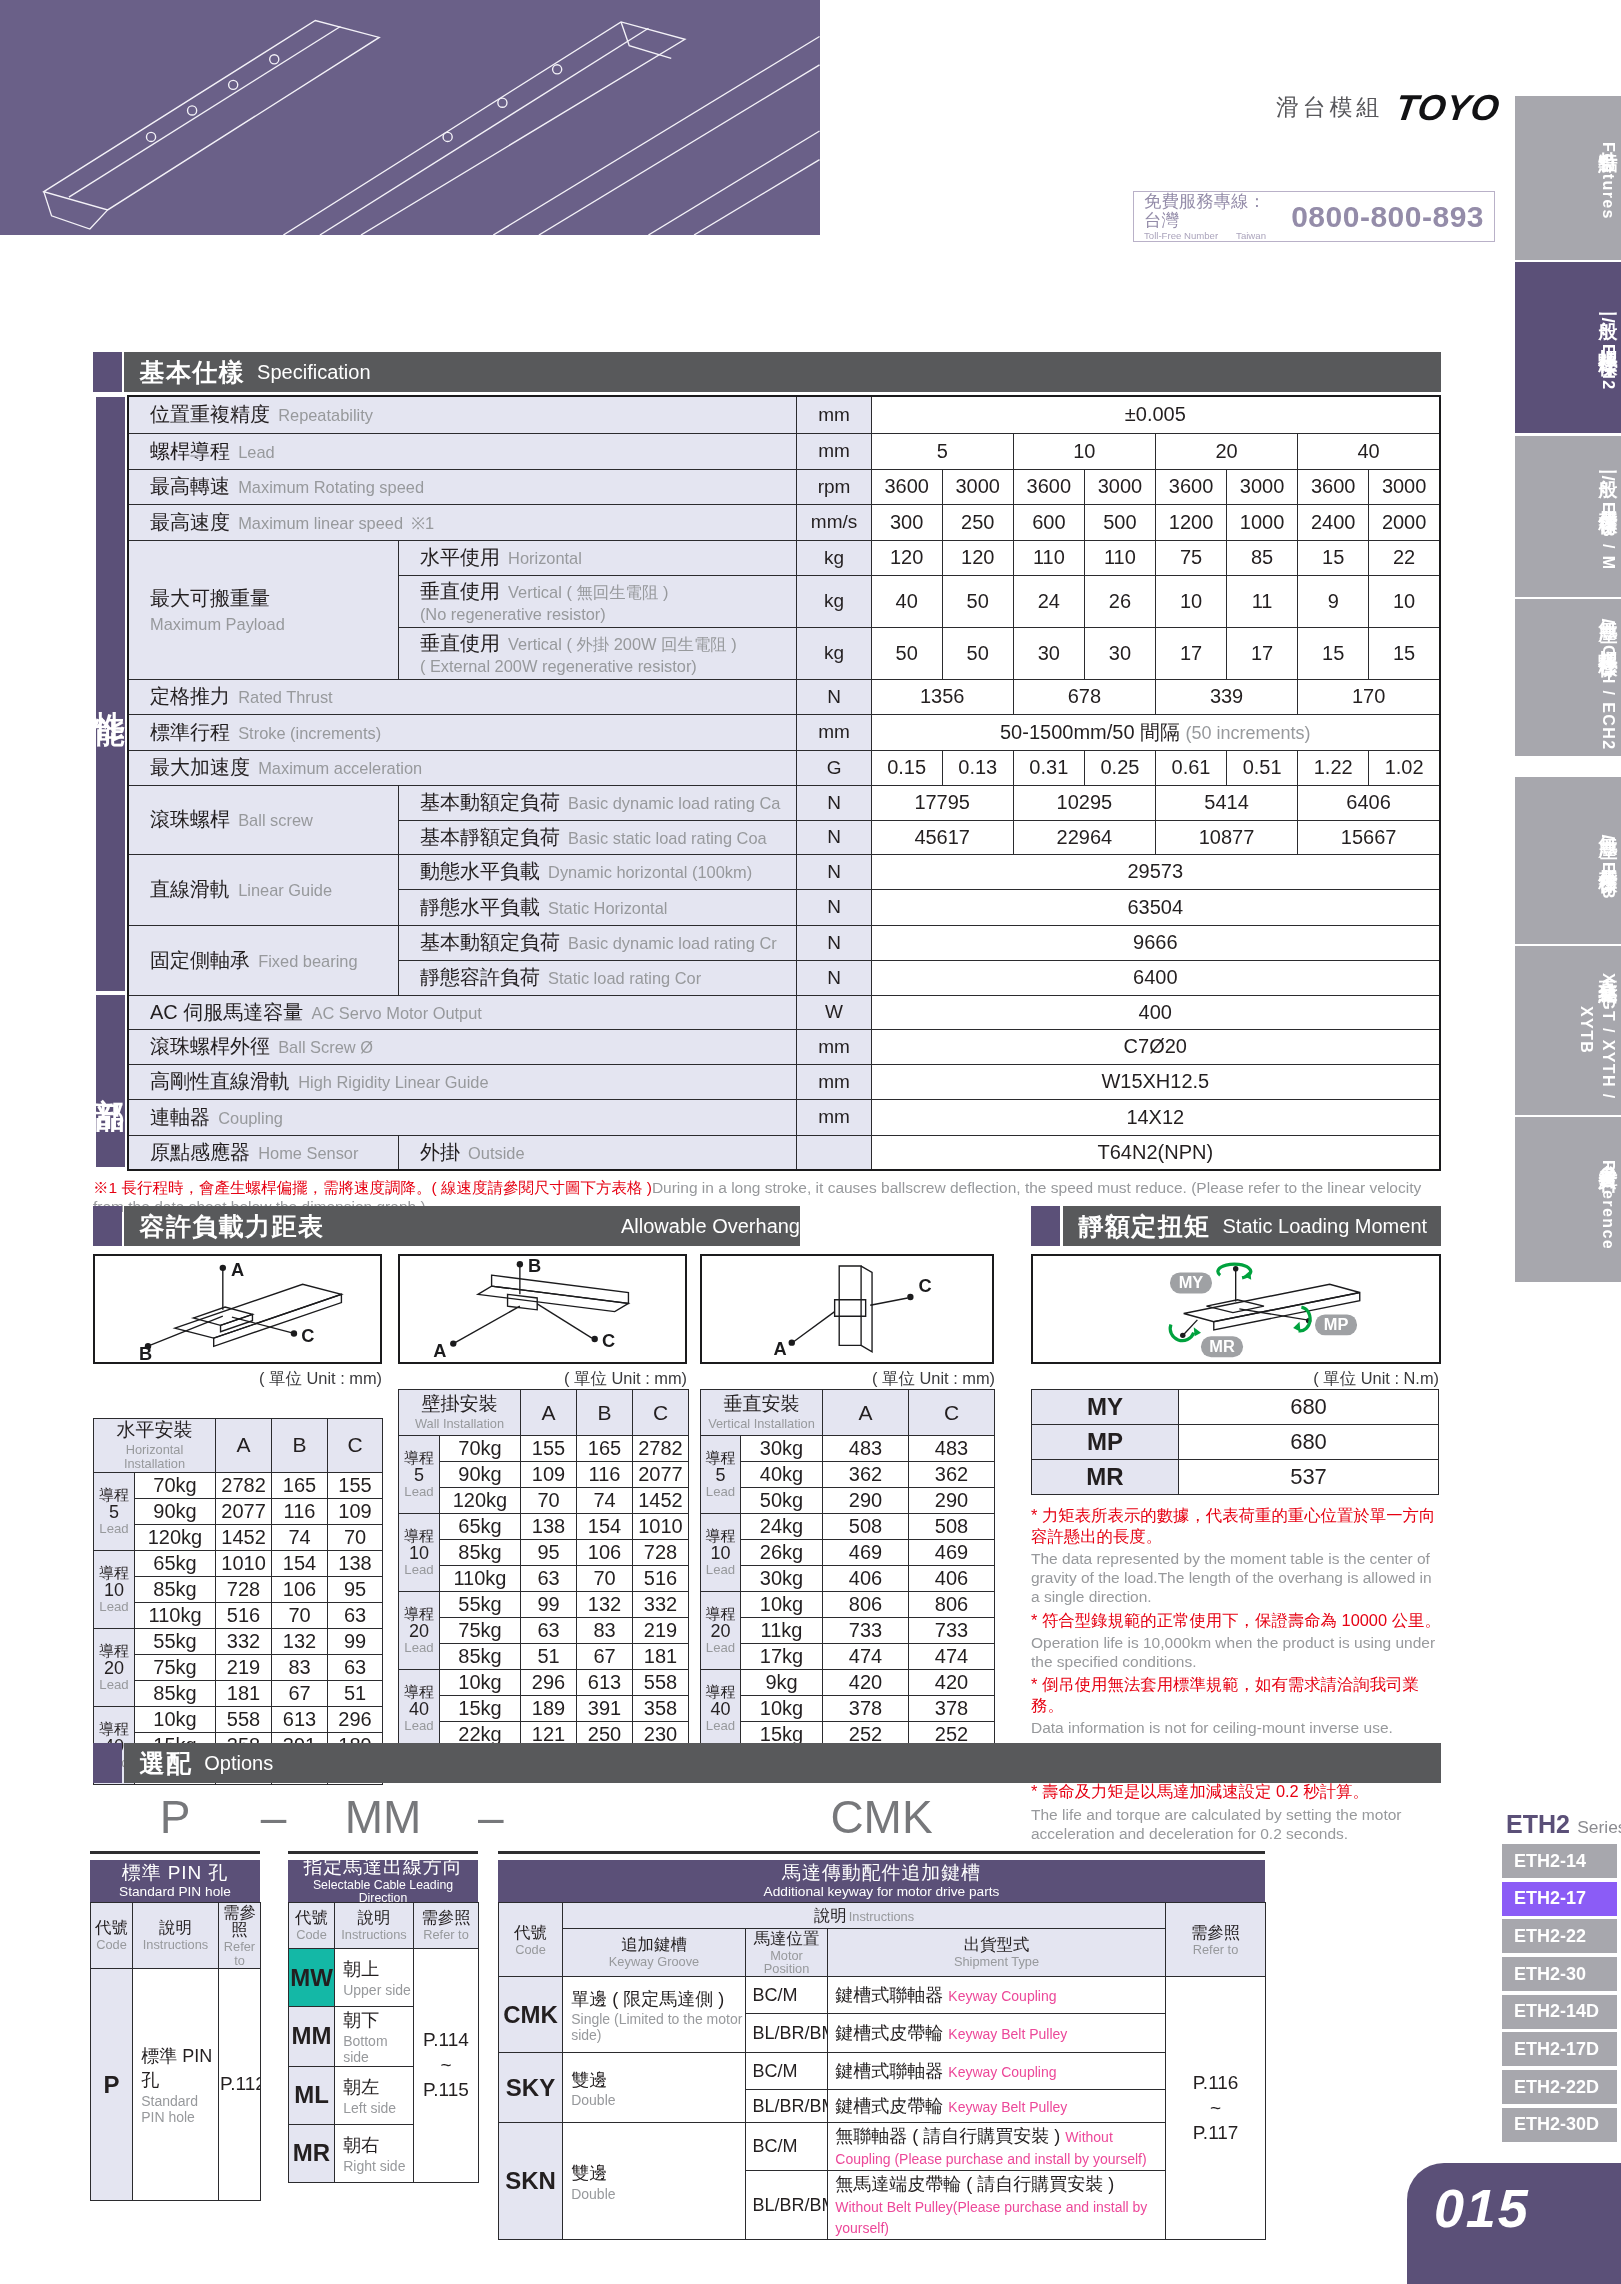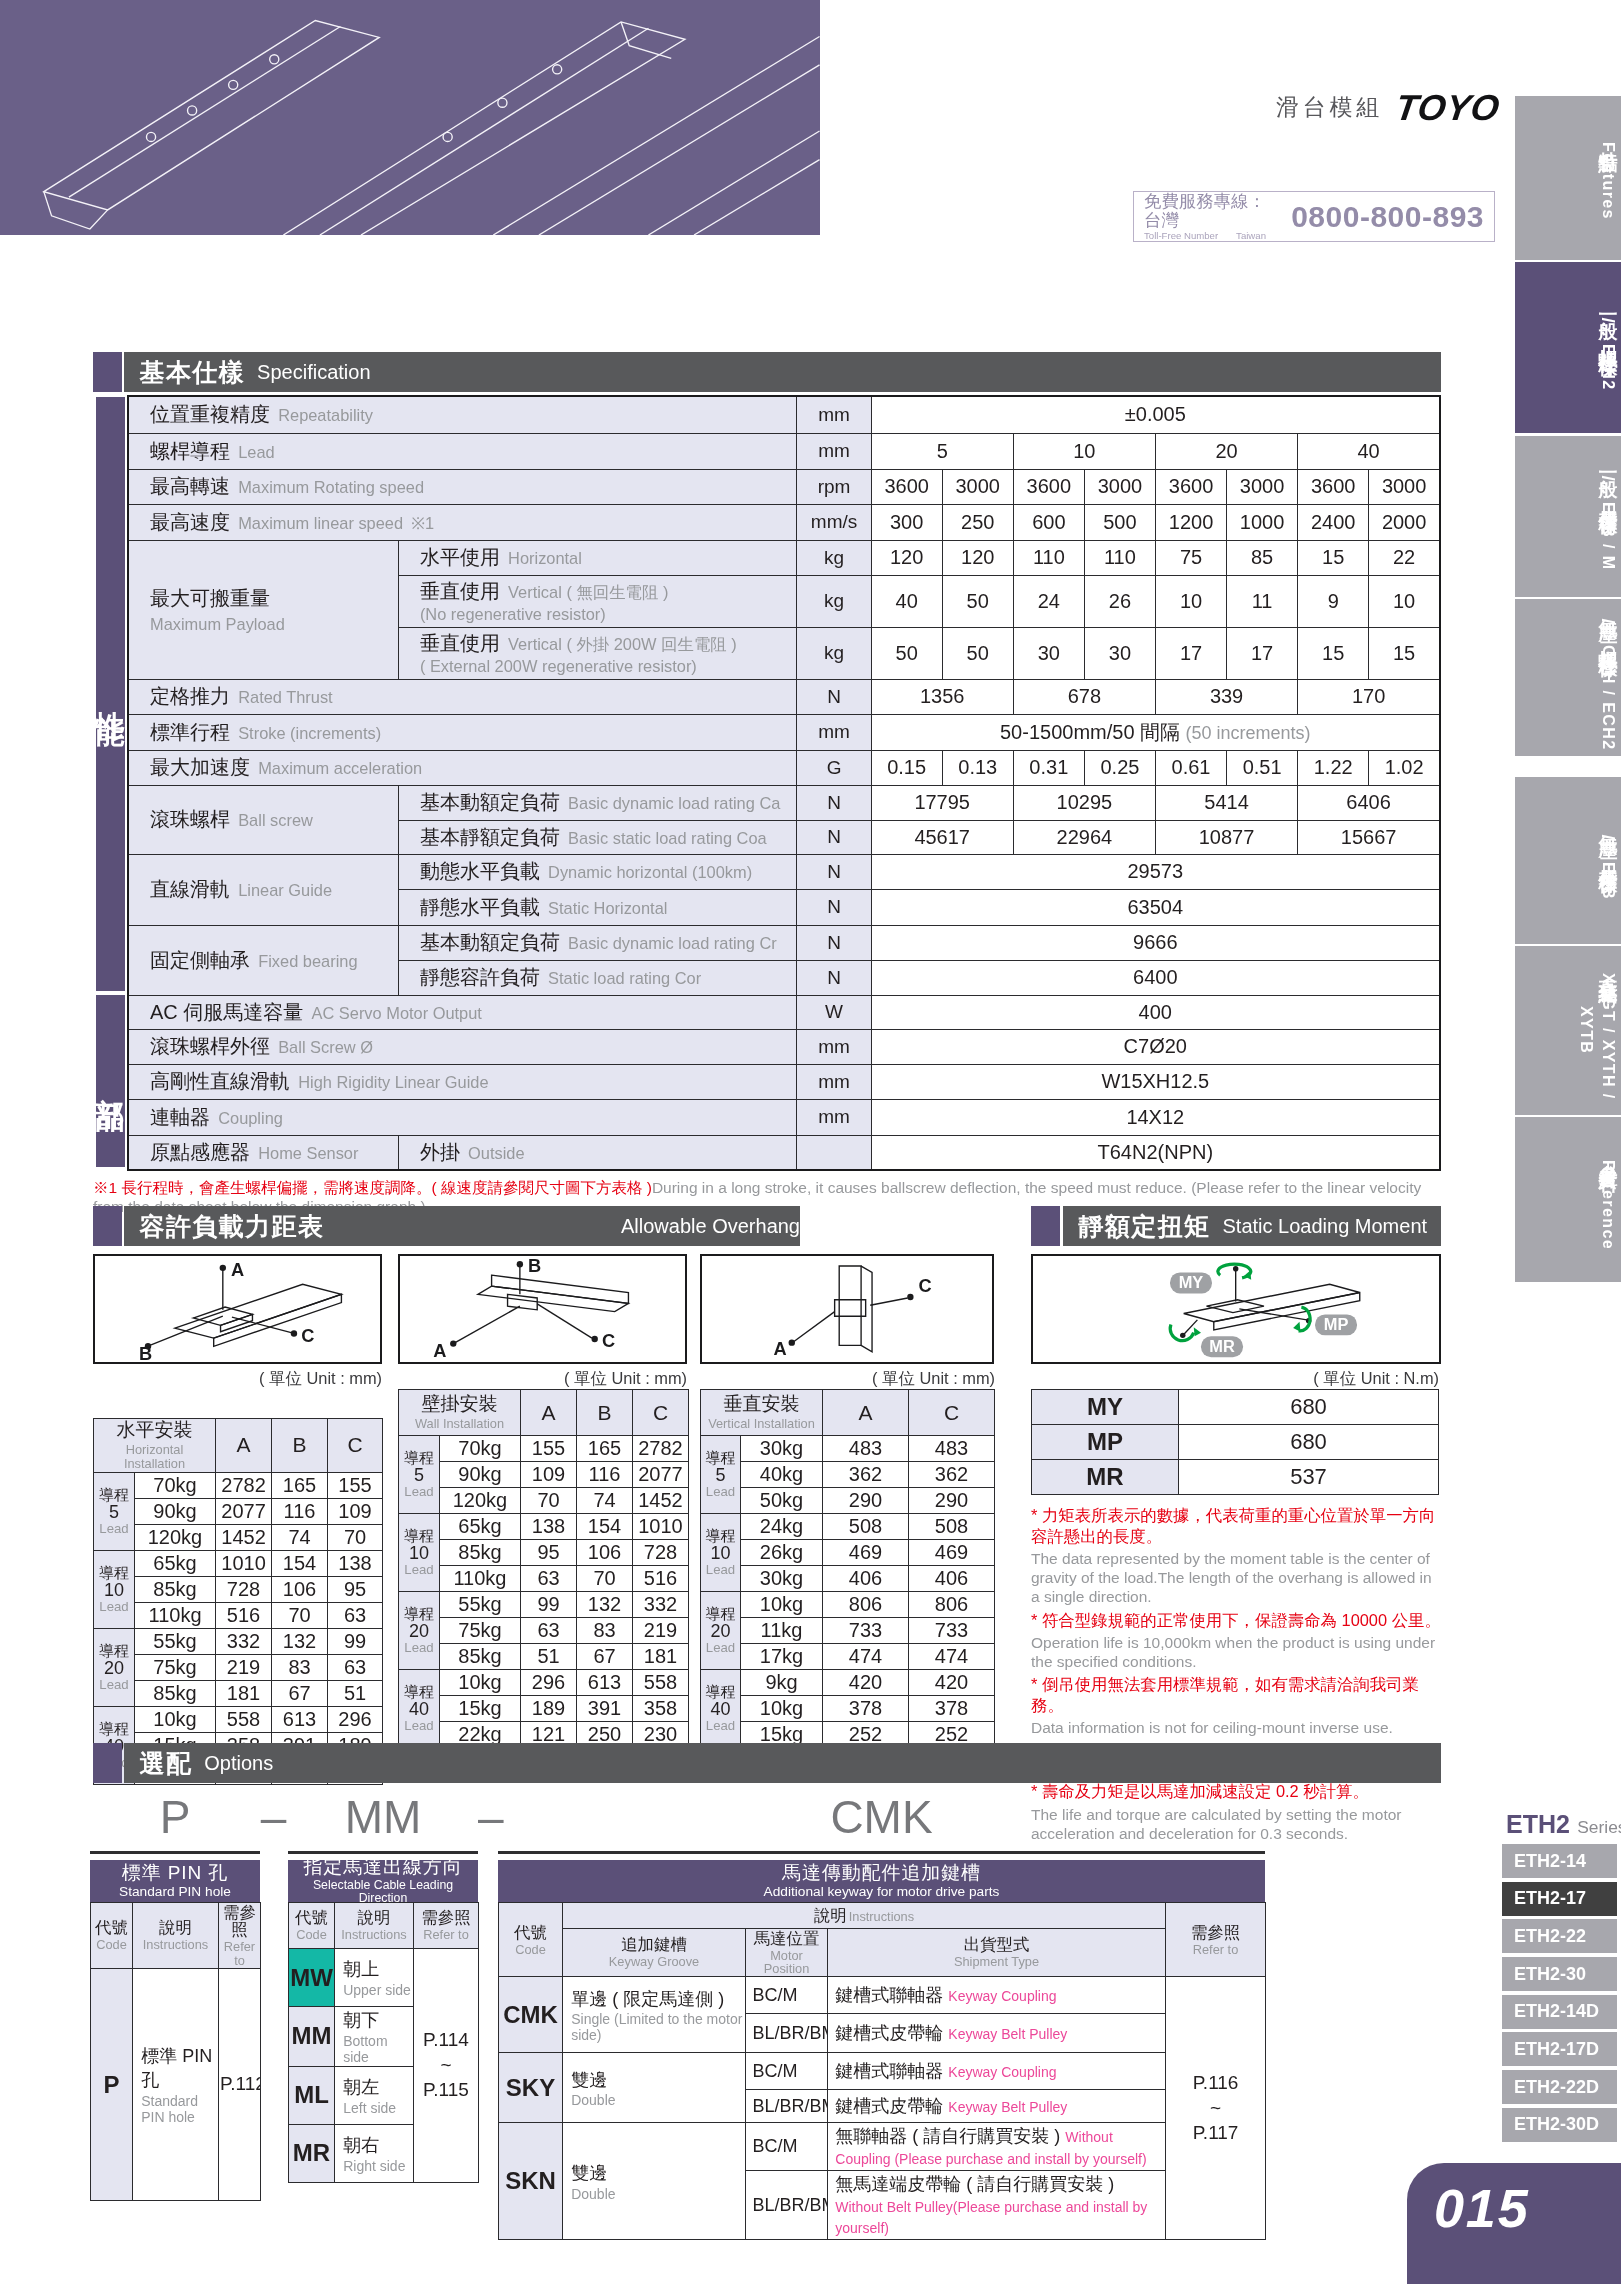--- a/index.html
+++ b/index.html
@@ -77,21 +77,21 @@
   .opins .zh{font-size:18px;display:block;}
   .opins .en{font-size:14px;color:#97999c;display:block;margin-top:0.9px;}
   .opins2{background:#fff;text-align:left;padding-left:7.3px;font-size:18px;}
   .opins2 .en{color:#ec4899;font-size:14px;}
   .opref{background:#fff;text-align:center;font-size:19px;line-height:1.3;}
   .oppos{background:#fff;text-align:left;padding-left:6.4px;font-size:18px;}
   
   .srtitle{font-size:25px;font-weight:bold;color:#5b5078;}
   .srtitle .sub{font-size:17.4px;font-weight:normal;color:#8b8b90;margin-left:7.3px;}
   .sritem{width:115px;height:34px;background:#a7a7ad;color:#fff;font-size:18px;font-weight:bold;display:flex;align-items:center;padding-left:12px;box-sizing:border-box;margin-bottom:3.7px;}
-  .sritem.active{background:#404040;}
+  .sritem.active{background:#8b5cf6;}
   .pagebox{left:1407px;top:2163px;width:214px;height:121px;background:#5b5078;border-top-left-radius:37px;}
   .pagenum{font-size:54px;font-weight:800;font-style:italic;color:#fff;padding:13.7px 0 0 27px;letter-spacing:1.8px;}
 </style>
 </head>
 <body>
 
 <div class="page">
 
   <div class="abs banner">
     <svg width="820" height="235" viewBox="0 0 1795 515">
@@ -807,21 +807,21 @@
 
   <div class="abs" style="left:1031px;top:1505px;width:411px;">
     <div class="note red">* 力矩表所表示的數據，代表荷重的重心位置於單一方向容許懸出的長度。</div>
     <div class="note gray">The data represented by the moment table is the center of gravity of the load.The length of the overhang is allowed in a single direction.</div>
     <div class="note red">* 符合型錄規範的正常使用下，保證壽命為 10000 公里。</div>
     <div class="note gray">Operation life is 10,000km when the product is using under the specified conditions.</div>
     <div class="note red">* 倒吊使用無法套用標準規範，如有需求請洽詢我司業務。</div>
     <div class="note gray">Data information is not for ceiling-mount inverse use.</div>
     <div class="note gray">Contact us for the details if you want to apply ceiling-mount inverse usage.</div>
     <div class="note red">* 壽命及力矩是以馬達加減速設定 0.2 秒計算。</div>
-    <div class="note gray">The life and torque are calculated by setting the motor acceleration and deceleration for 0.3 seconds.</div>
+    <div class="note gray">The life and torque are calculated by setting the motor acceleration and deceleration for 0.2 seconds.</div>
   </div>
 
   <div class="abs psq" style="left:93px;top:1743px;"></div>
   <div class="abs secbar" style="left:124px;top:1743px;width:1317px;">
     <span class="zh">選配</span>
     <span class="en">Options</span>
   </div>
 
   <div class="abs bigcode" style="left:90px;top:1790px;width:170px;">P</div>
   <div class="abs bigcode" style="left:260px;top:1790px;width:27px;">–</div>

